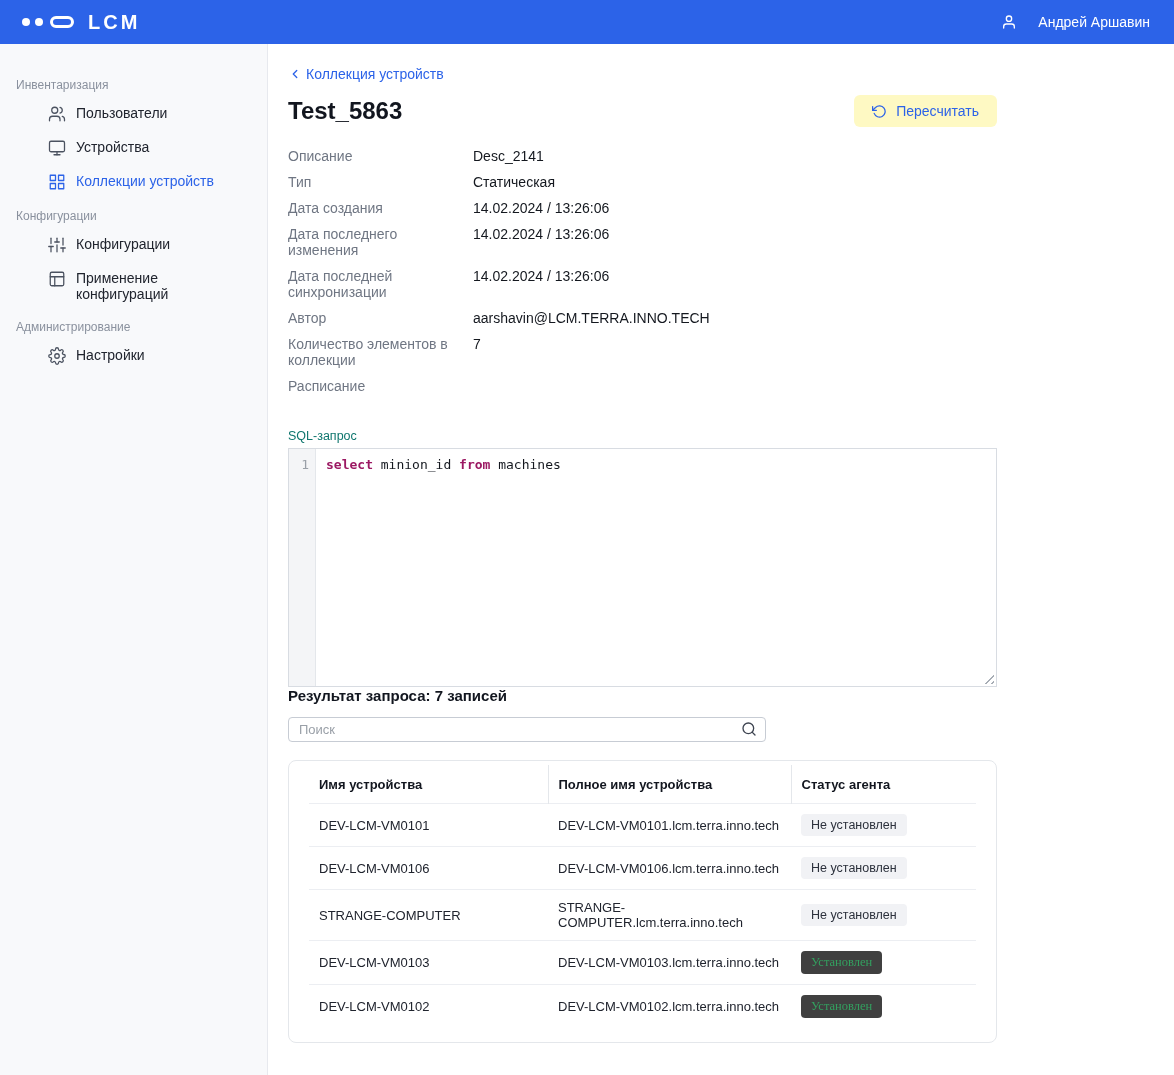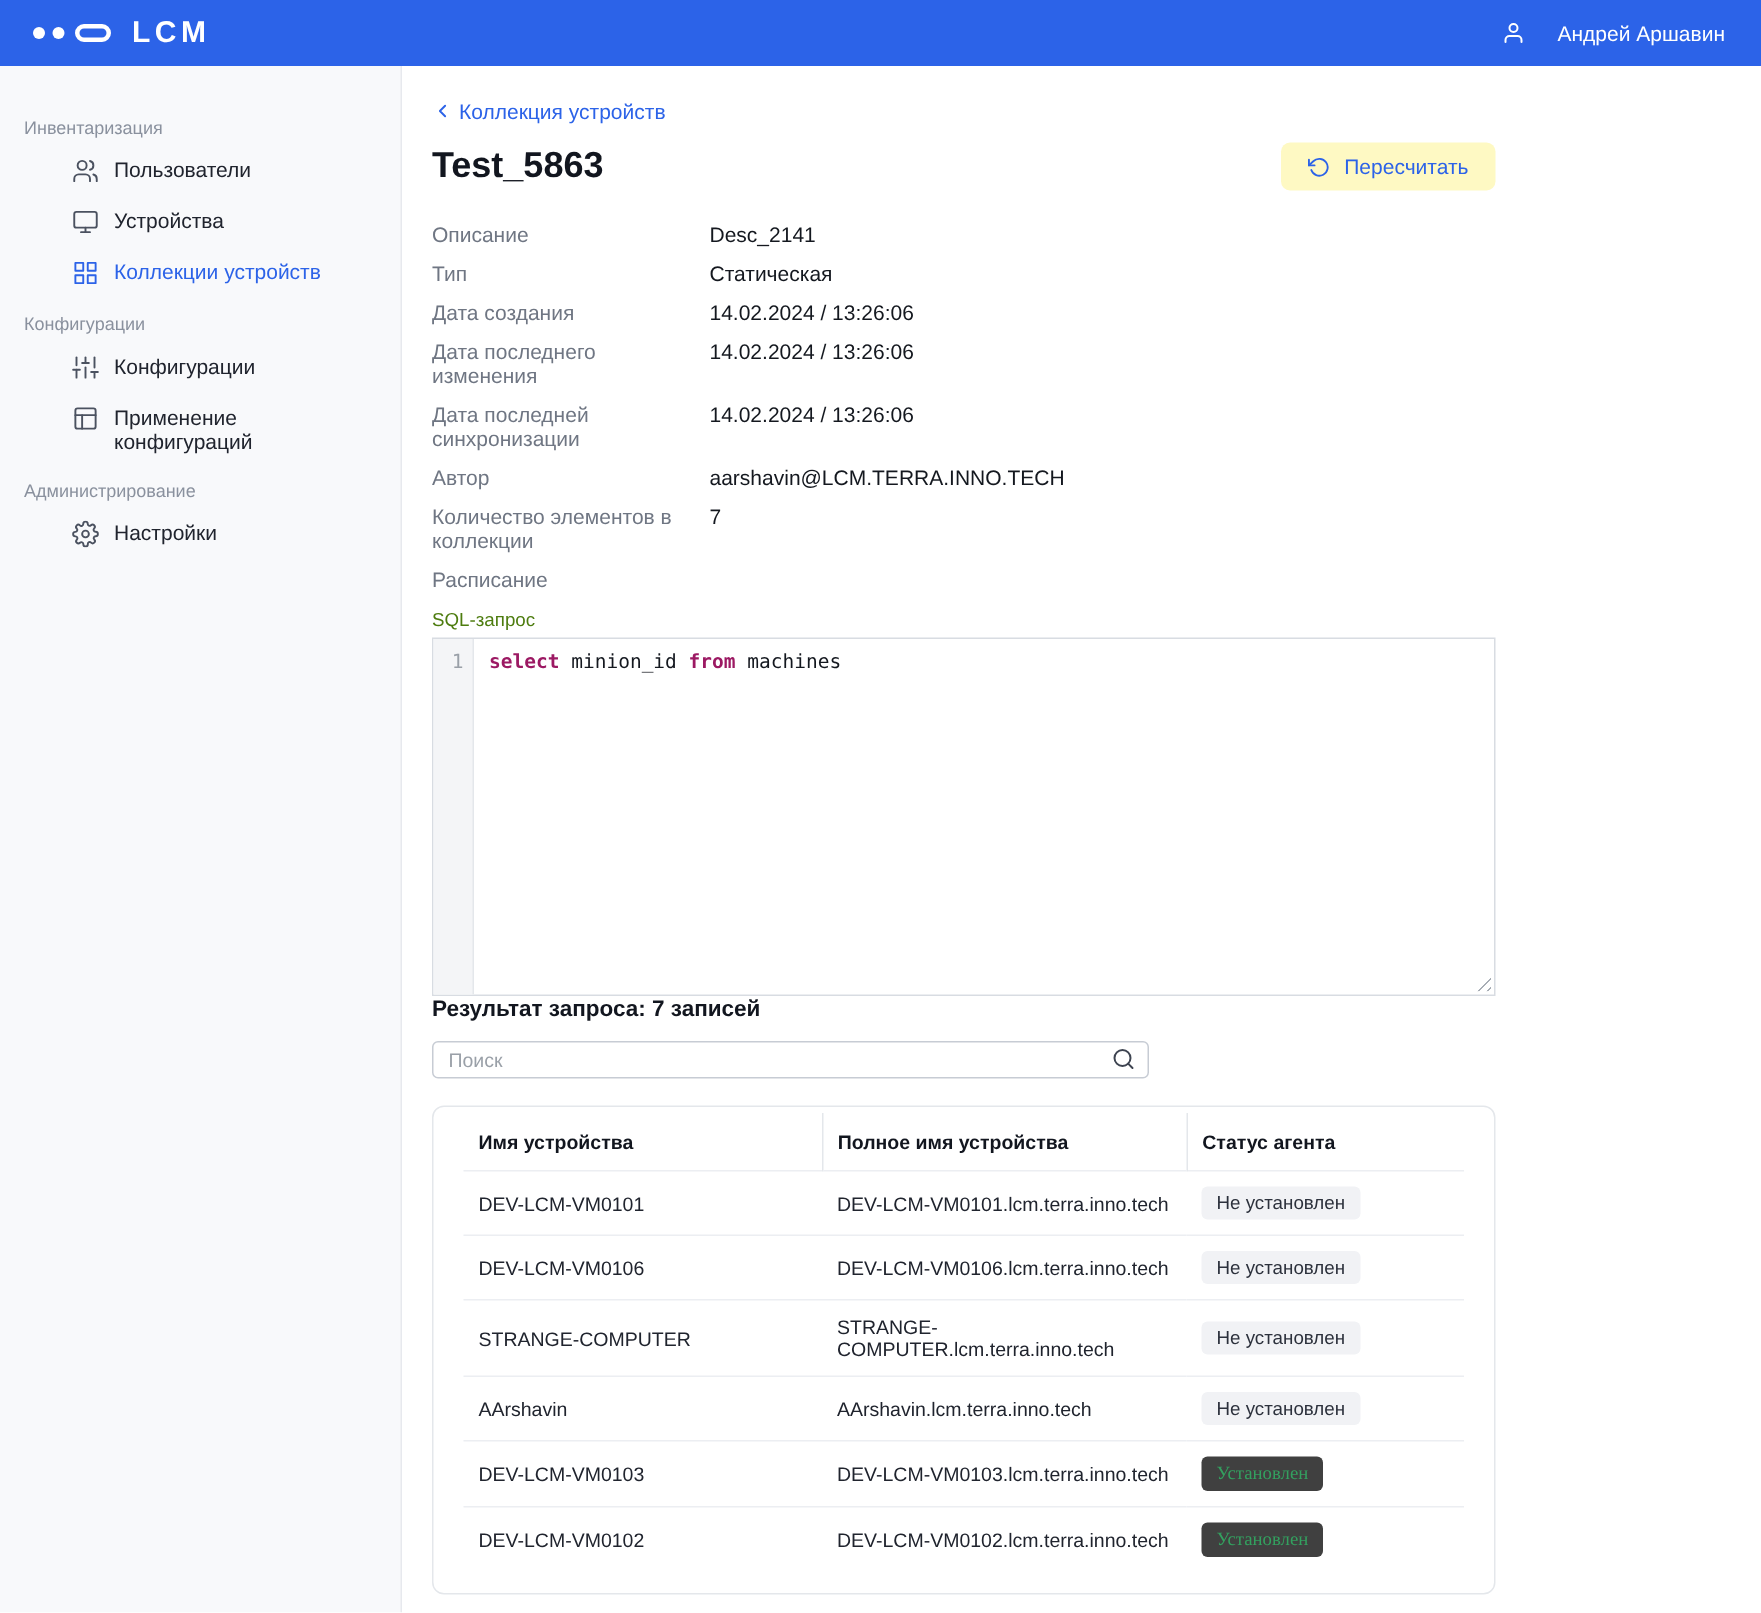--- a/index.html
+++ b/index.html
@@ -59,21 +59,21 @@
     background:#fef9c3; color:#2c63e8; border:none; border-radius:6px;
     padding:8px 18px; font-size:14px; font-family:inherit; cursor:pointer;
   }
   .recalc-btn svg { width:15px; height:15px; }
 
   .details { margin-top:16px; }
   .detail-row { display:flex; padding:5px 0; }
   .detail-label { width:185px; flex:0 0 185px; padding-right:16px; color:#6f7683; font-size:14px; line-height:16px; }
   .detail-value { font-size:14px; color:#14181f; line-height:16px; }
 
-  .sql-label { margin-top:7px; font-size:12.5px; color:#4d7c0f; }
+  .sql-label { margin-top:30px; font-size:12.5px; color:#0f766e; }
   .sql-editor {
     margin-top:5px; width:709px; height:239px;
     border:1px solid #d8dce2; background:#fff;
     display:flex; position:relative;
     font-family:"DejaVu Sans Mono", monospace; font-size:13px;
   }
   .sql-gutter {
     width:27px; flex:0 0 27px; background:#f4f5f7; border-right:1px solid #e4e7eb;
     color:#9aa0a8; text-align:right; padding:8px 6px 0 0;
   }
@@ -297,25 +297,20 @@
                 <td>DEV-LCM-VM0106</td>
                 <td>DEV-LCM-VM0106.lcm.terra.inno.tech</td>
                 <td><span class="badge" data-status="not-installed">Не установлен</span></td>
               </tr>
               <tr>
                 <td>STRANGE-COMPUTER</td>
                 <td>STRANGE-COMPUTER.lcm.terra.inno.tech</td>
                 <td><span class="badge" data-status="not-installed">Не установлен</span></td>
               </tr>
               <tr>
-                <td>AArshavin</td>
-                <td>AArshavin.lcm.terra.inno.tech</td>
-                <td><span class="badge" data-status="not-installed">Не установлен</span></td>
-              </tr>
-              <tr>
                 <td>DEV-LCM-VM0103</td>
                 <td>DEV-LCM-VM0103.lcm.terra.inno.tech</td>
                 <td><span class="badge" data-status="installed">Установлен</span></td>
               </tr>
               <tr>
                 <td>DEV-LCM-VM0102</td>
                 <td>DEV-LCM-VM0102.lcm.terra.inno.tech</td>
                 <td><span class="badge" data-status="installed">Установлен</span></td>
               </tr>
 

